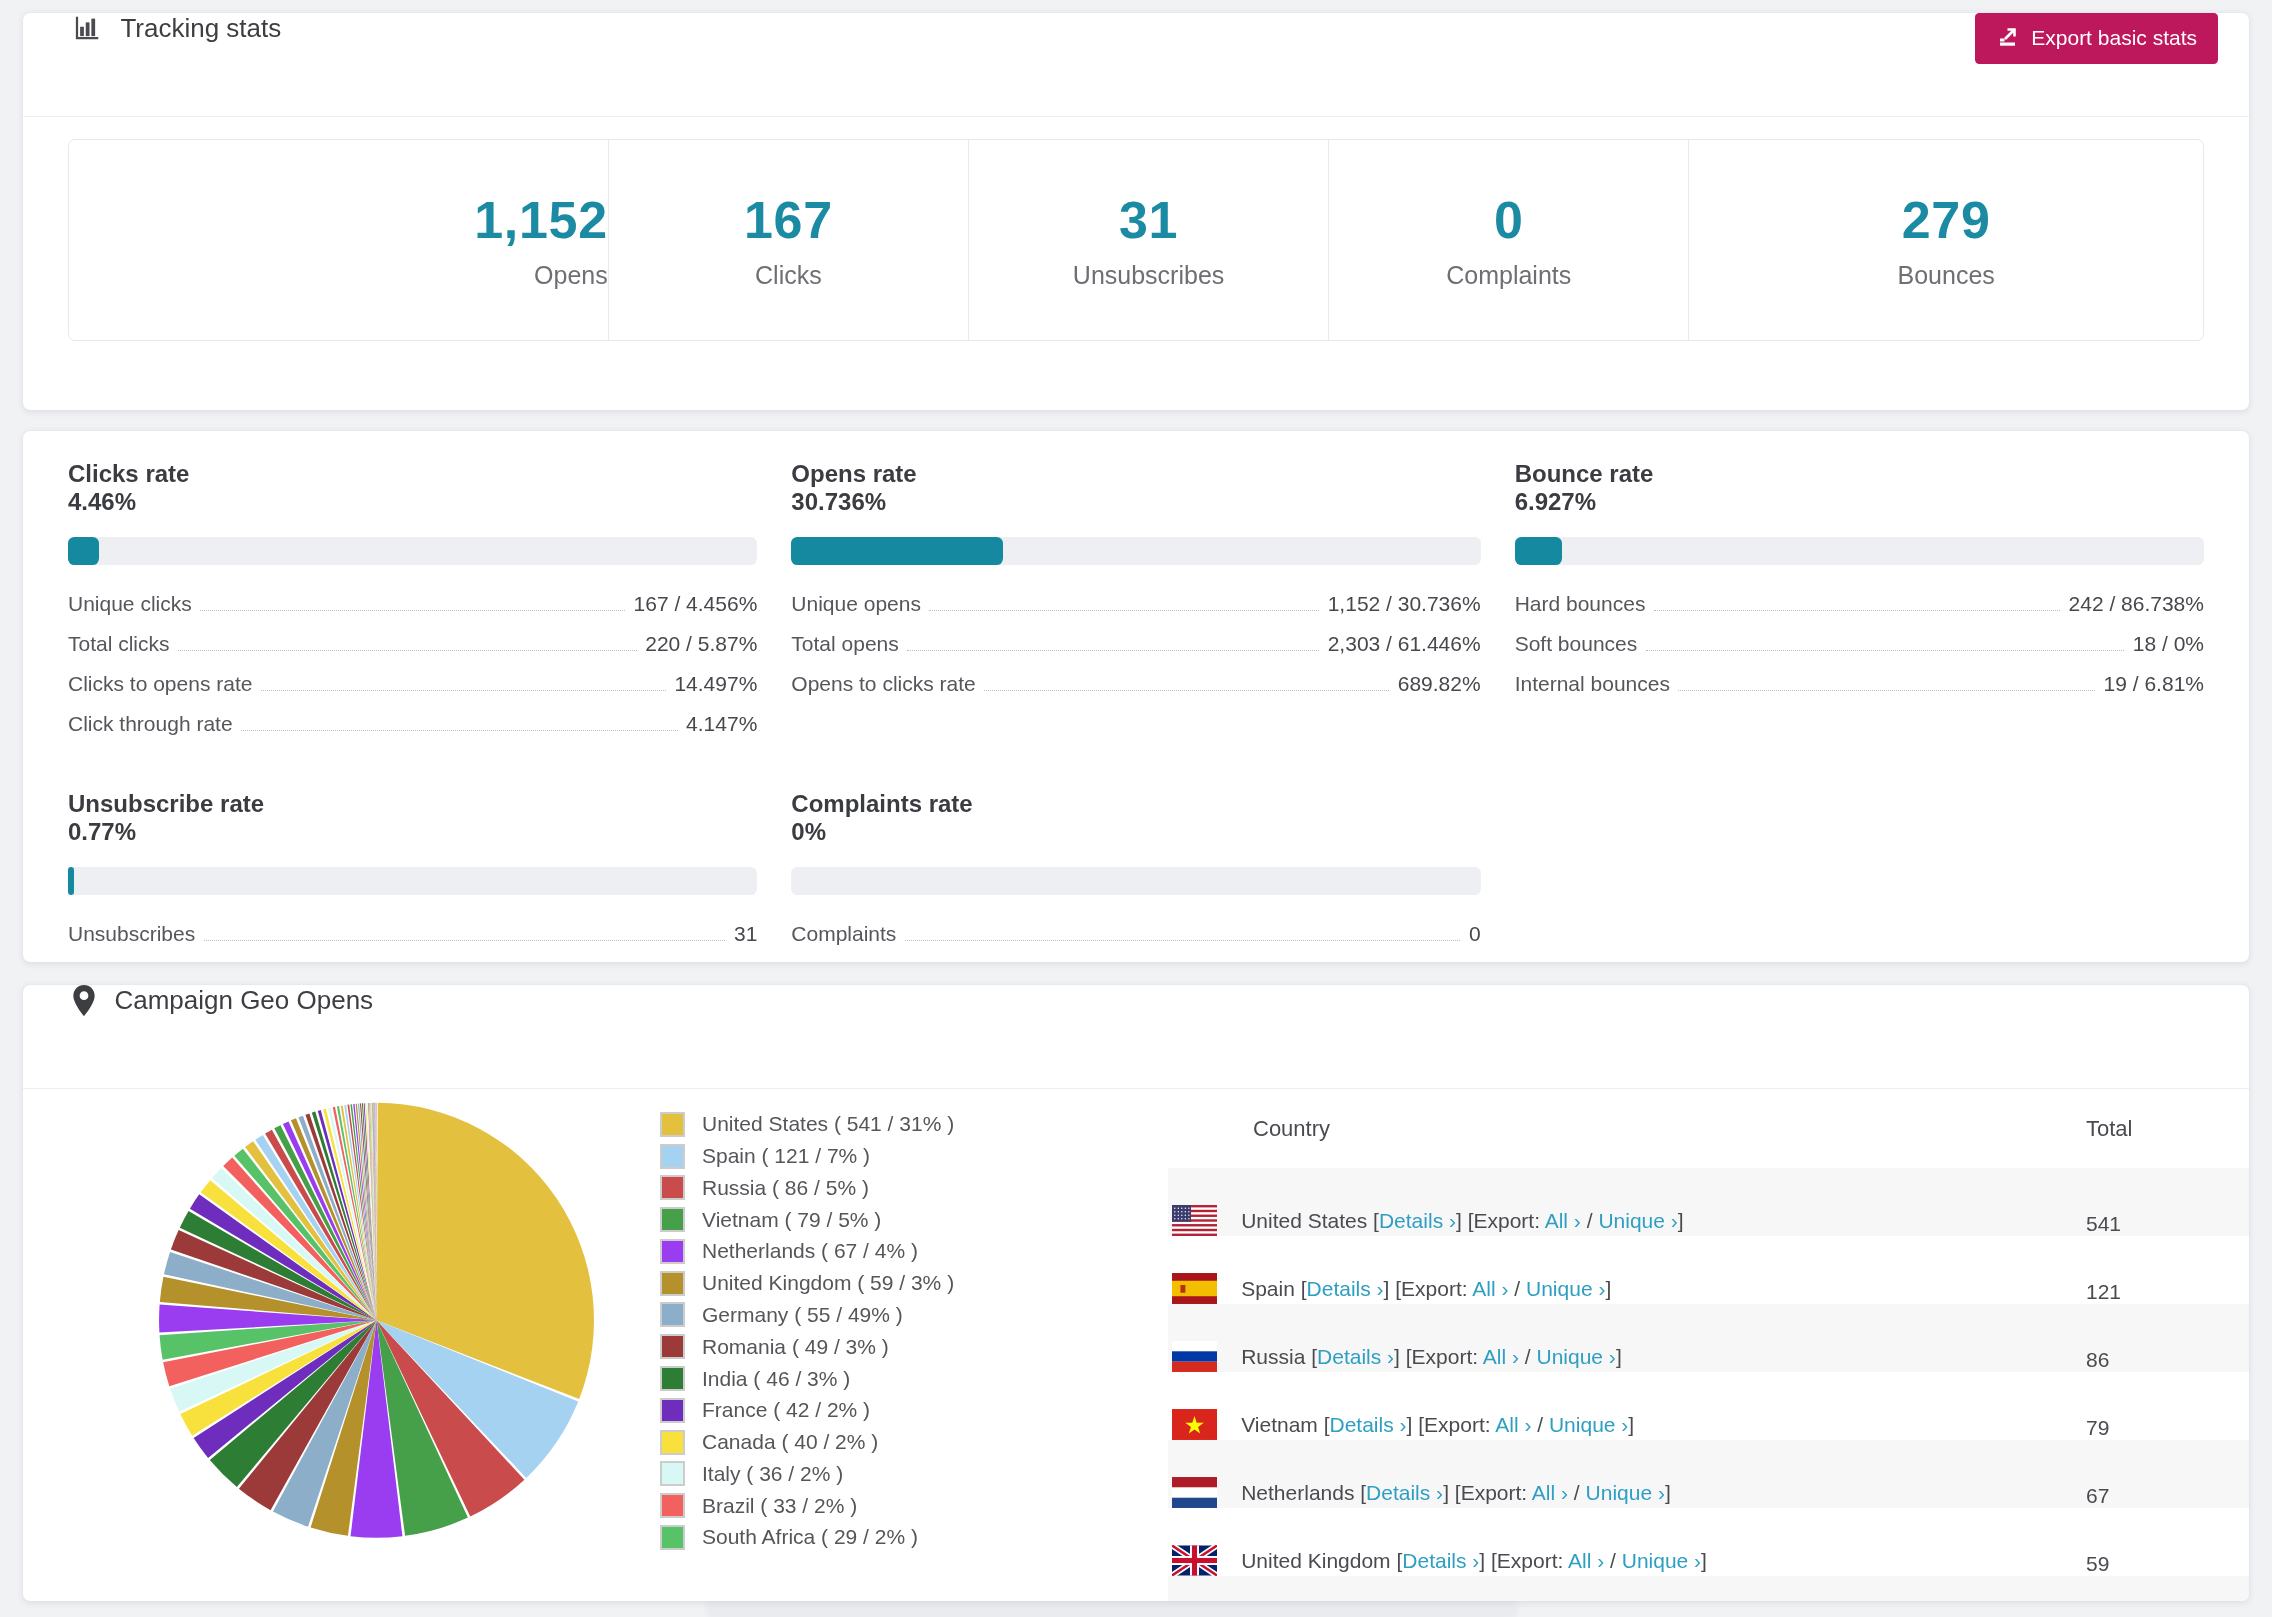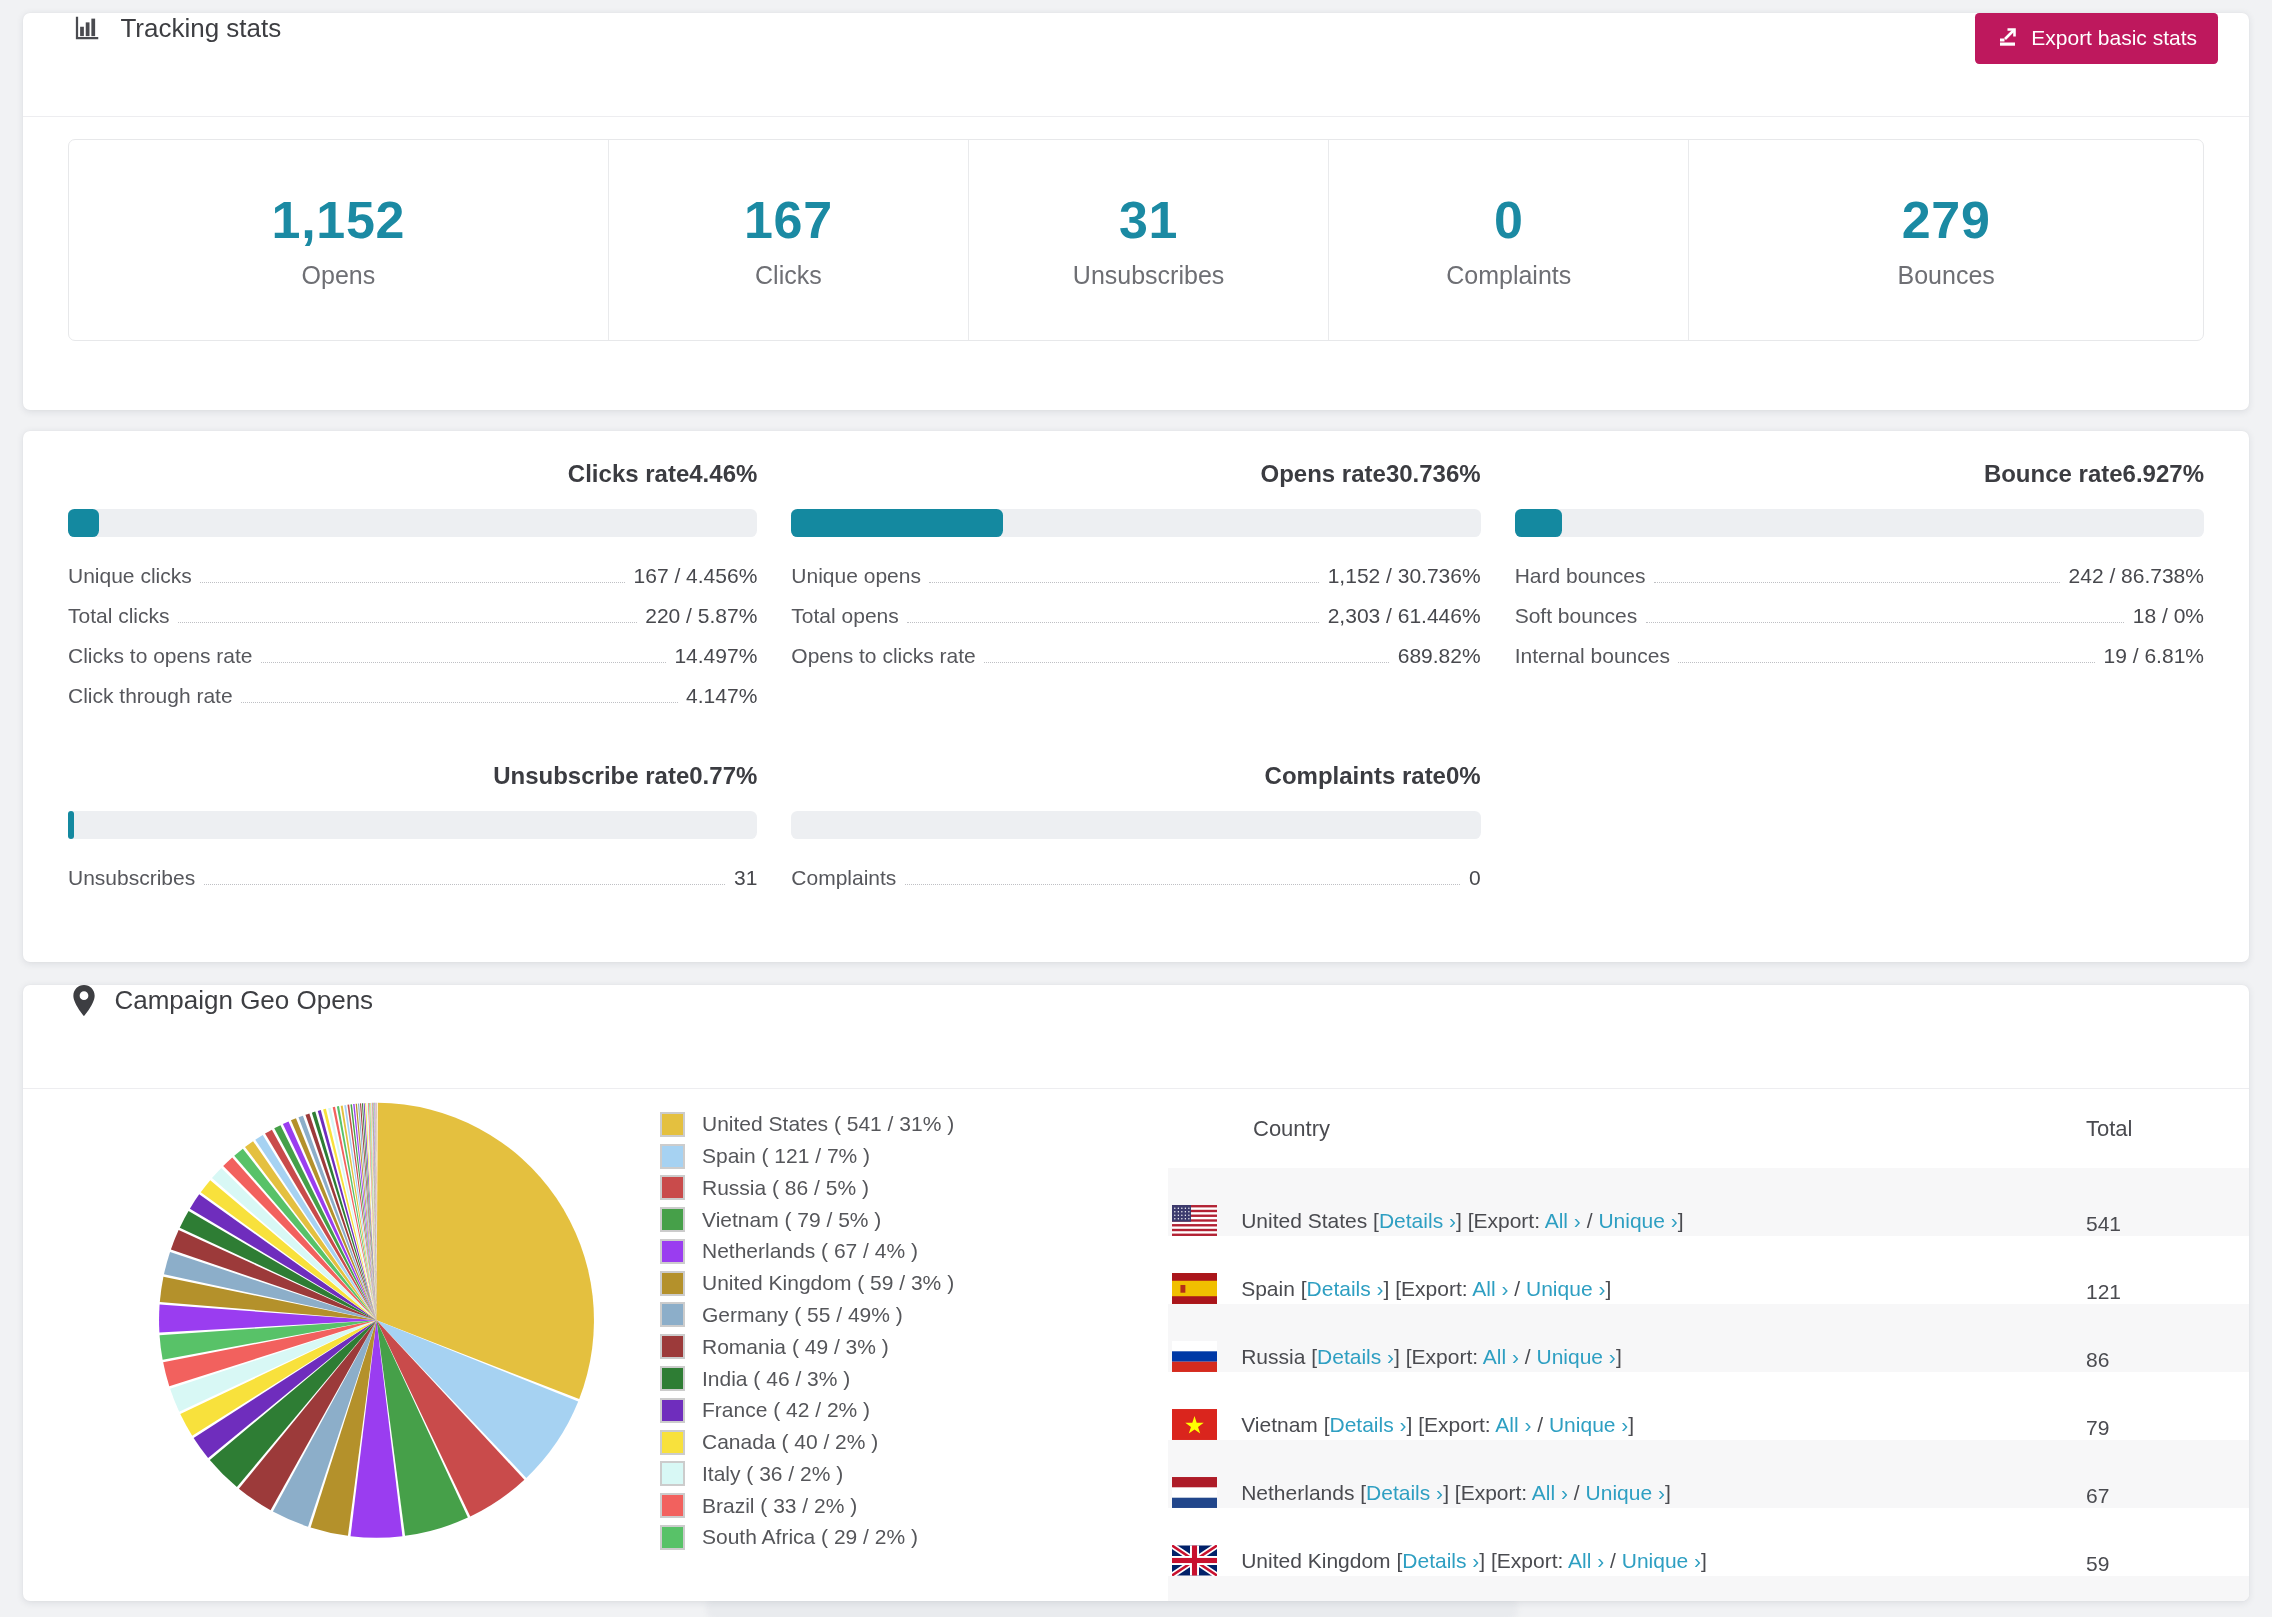--- a/index.html
+++ b/index.html
@@ -30,33 +30,33 @@
     background:#be185d;color:#ffffff;font-size:21px;font-family:inherit;
     padding:0 21px;height:51px;border-radius:4.2px;
   }
 
   
   .summary-box{
     position:absolute;left:45px;right:45px;top:126px;height:202px;
     border:1.4px solid #e7e8ea;border-radius:7px;display:flex;box-sizing:border-box;
   }
   .sum-cell{flex:1;display:flex;flex-direction:column;align-items:center;justify-content:center;border-left:1.4px solid #e9eaec;}
-  .sum-cell:first-child{border-left:none;flex:1.5;}
+  .sum-cell:first-child{border-left:none;flex:1.5;align-items:flex-end;}
   .sum-cell:last-child{flex:1.43;}
   .sum-value{font-size:52px;font-weight:700;color:#1b8aa3;letter-spacing:0.7px;}
   .sum-label{font-size:25px;color:#6e6f74;margin-top:11.3px;}
 
   
   .rates-grid{
     position:absolute;left:28px;right:28px;top:20px;
     display:grid;grid-template-columns:repeat(3,1fr);column-gap:34px;row-gap:41px;
     padding:0 17px;
   }
   .rate-head{display:flex;justify-content:flex-end;align-items:baseline;
-    font-size:24px;font-weight:700;color:#3b3c41;padding:8.5px 0 21px;}
+    font-size:24px;font-weight:700;color:#3b3c41;padding:8.5px 0 21px;flex-direction:column;}
   .bar-track{height:28px;background:#edeff2;border-radius:6.4px;position:relative;}
   .bar-fill{height:28px;background:#1489a0;border-radius:6.4px;min-width:0;}
   .rate-rows{margin-top:15.5px;}
   .rate-row{height:40px;display:flex;align-items:flex-end;font-size:21px;}
   .rate-row .lbl{color:#56575c;white-space:nowrap;padding-bottom:4.2px;}
   .rate-row .leader{flex:1;border-bottom:1.4px dotted #bfc0c4;margin:0 8.5px 9.2px;}
   .rate-row .val{color:#47484d;white-space:nowrap;padding-bottom:4.2px;}
 
   
   .geo-body{position:relative;height:526px;}

